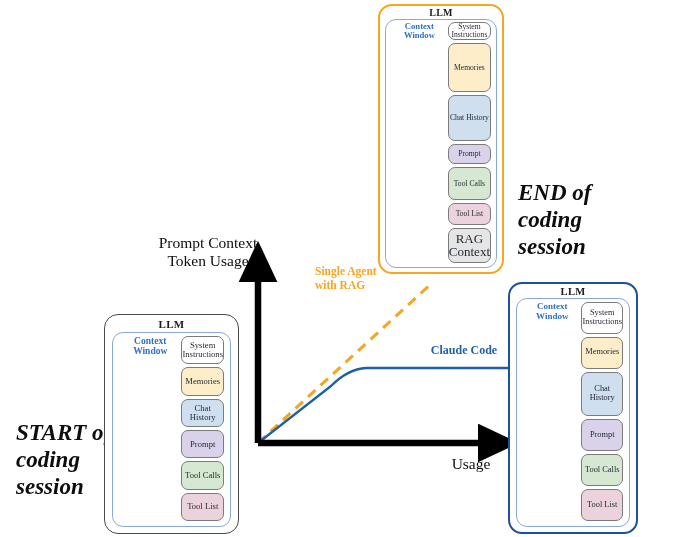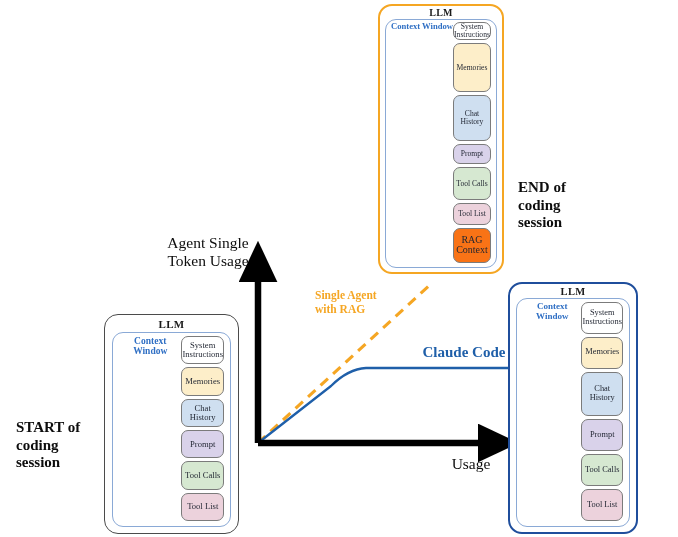--- a/index.html
+++ b/index.html
@@ -41,24 +41,24 @@
   .box-start .outer{border:1.2px solid #4b4b4b;}
   .box-end-rag .outer{border:2.6px solid #F5A623;}
   .box-end-cc .outer{border:2.8px solid #1F4E9C;}
 
   
   .axes{position:absolute;left:0;top:0;width:678px;height:537px;}
 
   
   .ftext{position:absolute;color:#0d0d0d;line-height:1.18;}
   .axis-label{font-size:15.5px;text-align:center;}
-  .session-label{font-weight:bold;font-size:15px;line-height:1.18;}
+  .session-label{font-weight:bold;font-style:italic;font-size:23px;line-height:1.18;}
   .series-label{font-weight:bold;line-height:1.2;}
   .lbl-rag{color:#F5A623;font-size:11.5px;}
-  .lbl-cc{color:#1F5FA9;font-size:15px;}
+  .lbl-cc{color:#1F5FA9;font-size:12px;}
 </style>
 </head>
 <body>
 
 <div class="stage">
 
   <svg class="axes" viewBox="0 0 678 537">
     <defs>
       <marker id="arrowhead" markerWidth="7" markerHeight="7" refX="2.2" refY="3" orient="auto">
         <polygon points="0,0 6.4,3 0,6" fill="#000000"></polygon>
@@ -68,29 +68,29 @@
     <path d="M 258 443 L 432 283" fill="none" stroke="#F5A623" stroke-width="3.1" stroke-dasharray="10 7" stroke-linecap="butt"></path>
 
     <path d="M 258 443 L 331 386 Q 348 369 366 368 L 520 368" fill="none" stroke="#1F5FA9" stroke-width="2.3" stroke-linejoin="round"></path>
 
     <line x1="258" y1="443" x2="258" y2="268" stroke="#000000" stroke-width="6.5" marker-end="url(#arrowhead)"></line>
 
     <line x1="258" y1="443" x2="492" y2="443" stroke="#000000" stroke-width="6.5" marker-end="url(#arrowhead)"></line>
   </svg>
 
   <div class="ftext axis-label" style="left:148px;top:234px;width:120px;">
-    <div>Agent Single</div>
+    <div>Prompt Context</div>
     <div>Token Usage</div>
   </div>
 
   <div class="ftext axis-label" style="left:440px;top:455px;width:62px;">
     <span>Usage</span>
   </div>
 
-  <div class="ftext series-label lbl-rag" style="left:315px;top:289px;width:96px;">
+  <div class="ftext series-label lbl-rag" style="left:315px;top:265px;width:96px;">
     <div>Single Agent</div>
     <div>with RAG</div>
   </div>
 
   <div class="ftext series-label lbl-cc" style="left:409px;top:343px;width:110px;text-align:center;">
     <span>Claude Code</span>
   </div>
 
   <div class="ftext session-label" style="left:16px;top:419px;width:96px;">
     <div>START of</div>
@@ -152,21 +152,21 @@
             </div>
             <div class="blk" style="background: rgb(217, 210, 234); flex: 0.7 1 0px; font-size: 7.6px; margin-bottom: 3px;">
               <span>Prompt</span>
             </div>
             <div class="blk" style="background: rgb(214, 232, 209); flex: 1.18 1 0px; font-size: 7.6px; margin-bottom: 3px;">
               <span>Tool Calls</span>
             </div>
             <div class="blk" style="background: rgb(236, 210, 220); flex: 0.78 1 0px; font-size: 7.6px; margin-bottom: 3px;">
               <span>Tool List</span>
             </div>
-            <div class="blk" style="background: #f97316; flex: 1.3 1 0px; font-size: 10px; margin-bottom: 0px; font-family: Liberation Serif, serif;">
+            <div class="blk" style="background: #e5e5e5; flex: 1.3 1 0px; font-size: 13px; margin-bottom: 0px; font-family: Liberation Serif, serif;">
               <span>RAG Context</span>
             </div>
           </div>
       </div>
     </div>
   </div>
 
   <div class="llm-box box-end-cc" style="left:508px;top:282px;width:130px;height:252px;">
     <div class="outer"></div>
     <div style="position:absolute;inset:0;display:flex;flex-direction:column;padding:4px 8px 7px 8px;box-sizing:border-box;">

